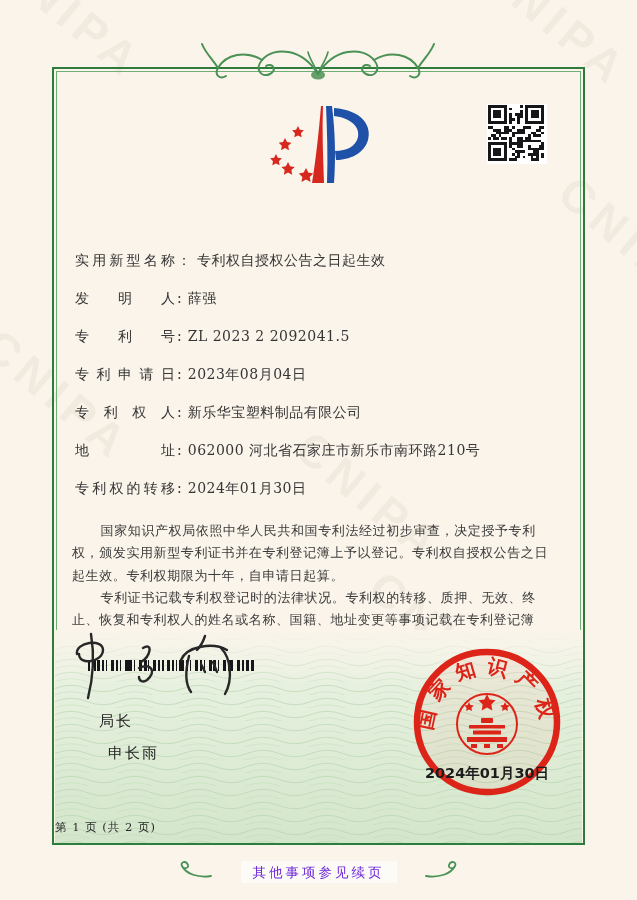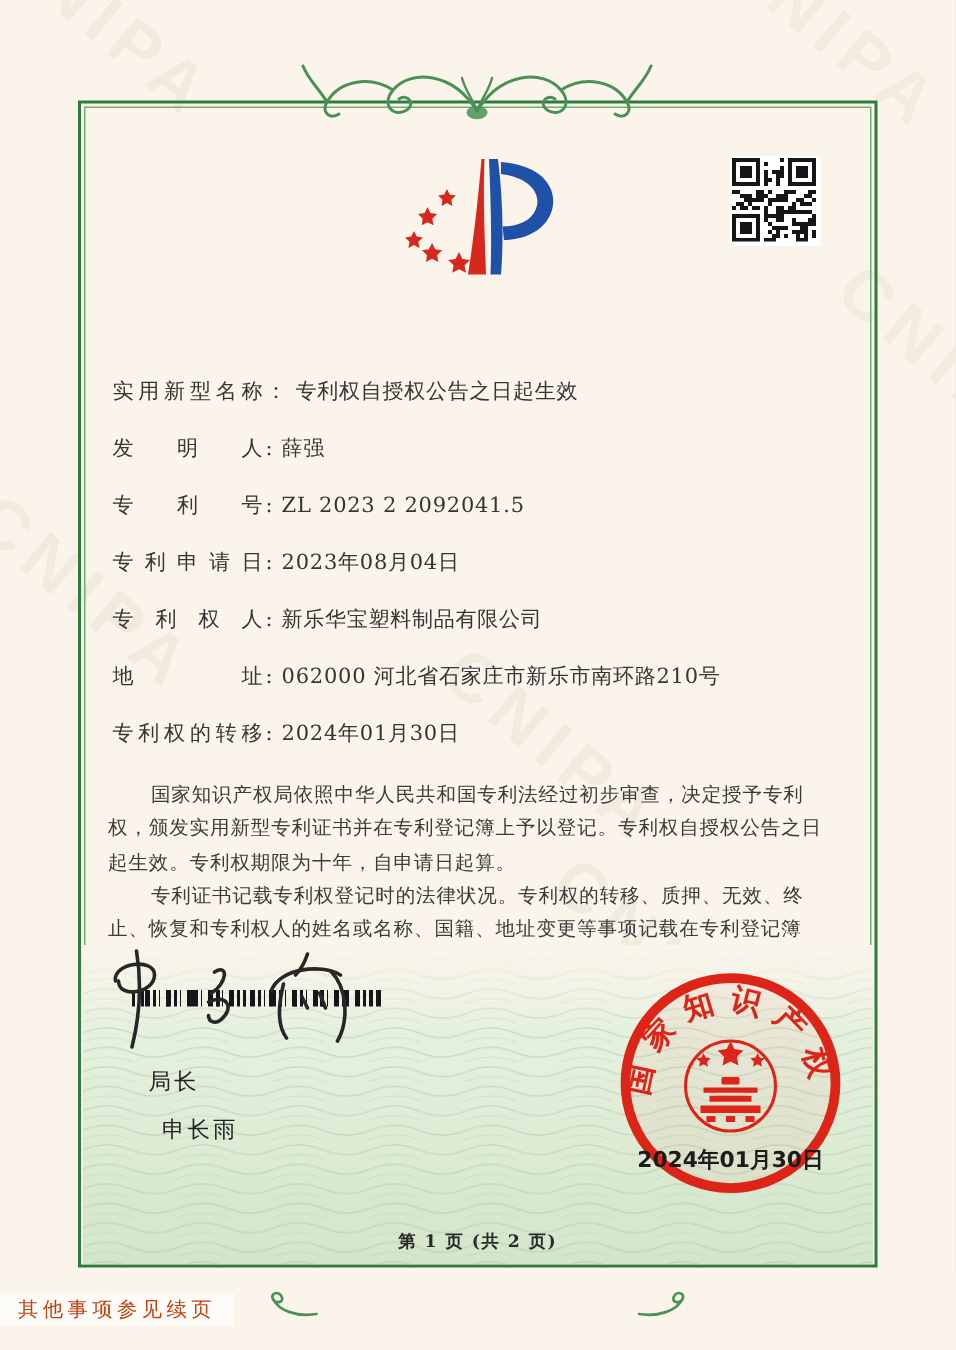--- a/index.html
+++ b/index.html
@@ -56,31 +56,31 @@
     position:absolute;left:33px;top:30px;width:168px;height:11px;
     background:
       repeating-linear-gradient(90deg,#15151a 0 2px,transparent 2px 4px,#15151a 4px 5px,transparent 5px 9px,#15151a 9px 12px,transparent 12px 14px),
       repeating-linear-gradient(90deg,transparent 0 6px,#15151a 6px 8px,transparent 8px 17px);
   }
   
   .sig-title{position:absolute;left:44px;top:82px;font-family:"Liberation Sans",sans-serif;font-size:15px;color:#232323;letter-spacing:2px;}
   .sig-name{position:absolute;left:33px;top:114px;font-family:"Liberation Sans",sans-serif;font-size:15px;color:#232323;letter-spacing:2px;margin-left:20px;}
   .sig-hand{position:absolute;left:105px;top:45px;}
   
-  .page-info{position:absolute;left:0;bottom:8px;width:100%;text-align:center;font-size:11.5px;color:#2a2a2a;letter-spacing:1px;font-weight:bold;}
+  .page-info{position:absolute;left:0;bottom:8px;width:100%;font-size:11.5px;color:#2a2a2a;letter-spacing:1px;}
   
   .seal{position:absolute;left:407px;top:642px;}
   
   .qr{position:absolute;left:487px;top:104px;width:58px;height:58px;background:#fff;padding:1px;}
   
   .logo{position:absolute;left:250px;top:100px;}
   
   .footer-note{
-    position:absolute;left:0;bottom:18px;width:100%;
-    font-size:13.5px;color:#c2410c;letter-spacing:3px;
+    position:absolute;left:0;bottom:18px;width:100%;text-align:center;
+    font-size:13.5px;color:#6d28d9;letter-spacing:3px;
   }
   .footer-note span{background:rgba(255,255,255,.65);padding:3px 12px;}
   .fl-side{position:absolute;bottom:20px;}
 </style>
 </head>
 <body>
 
 <div class="page">
 
   <div class="wm" style="left:-18px;top:-14px;">CNIPA</div>

